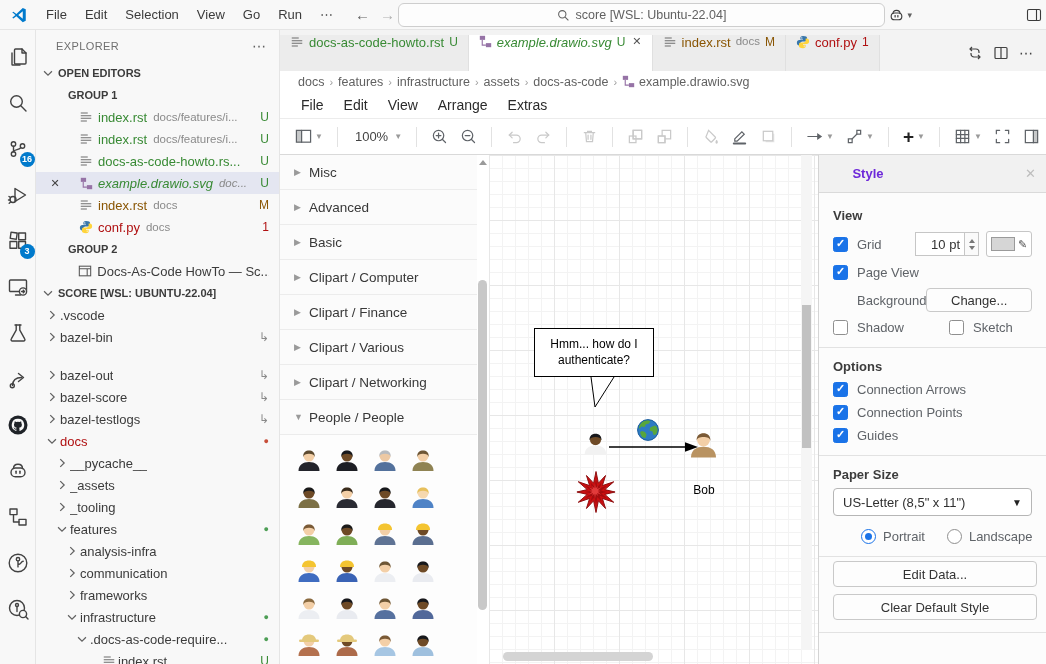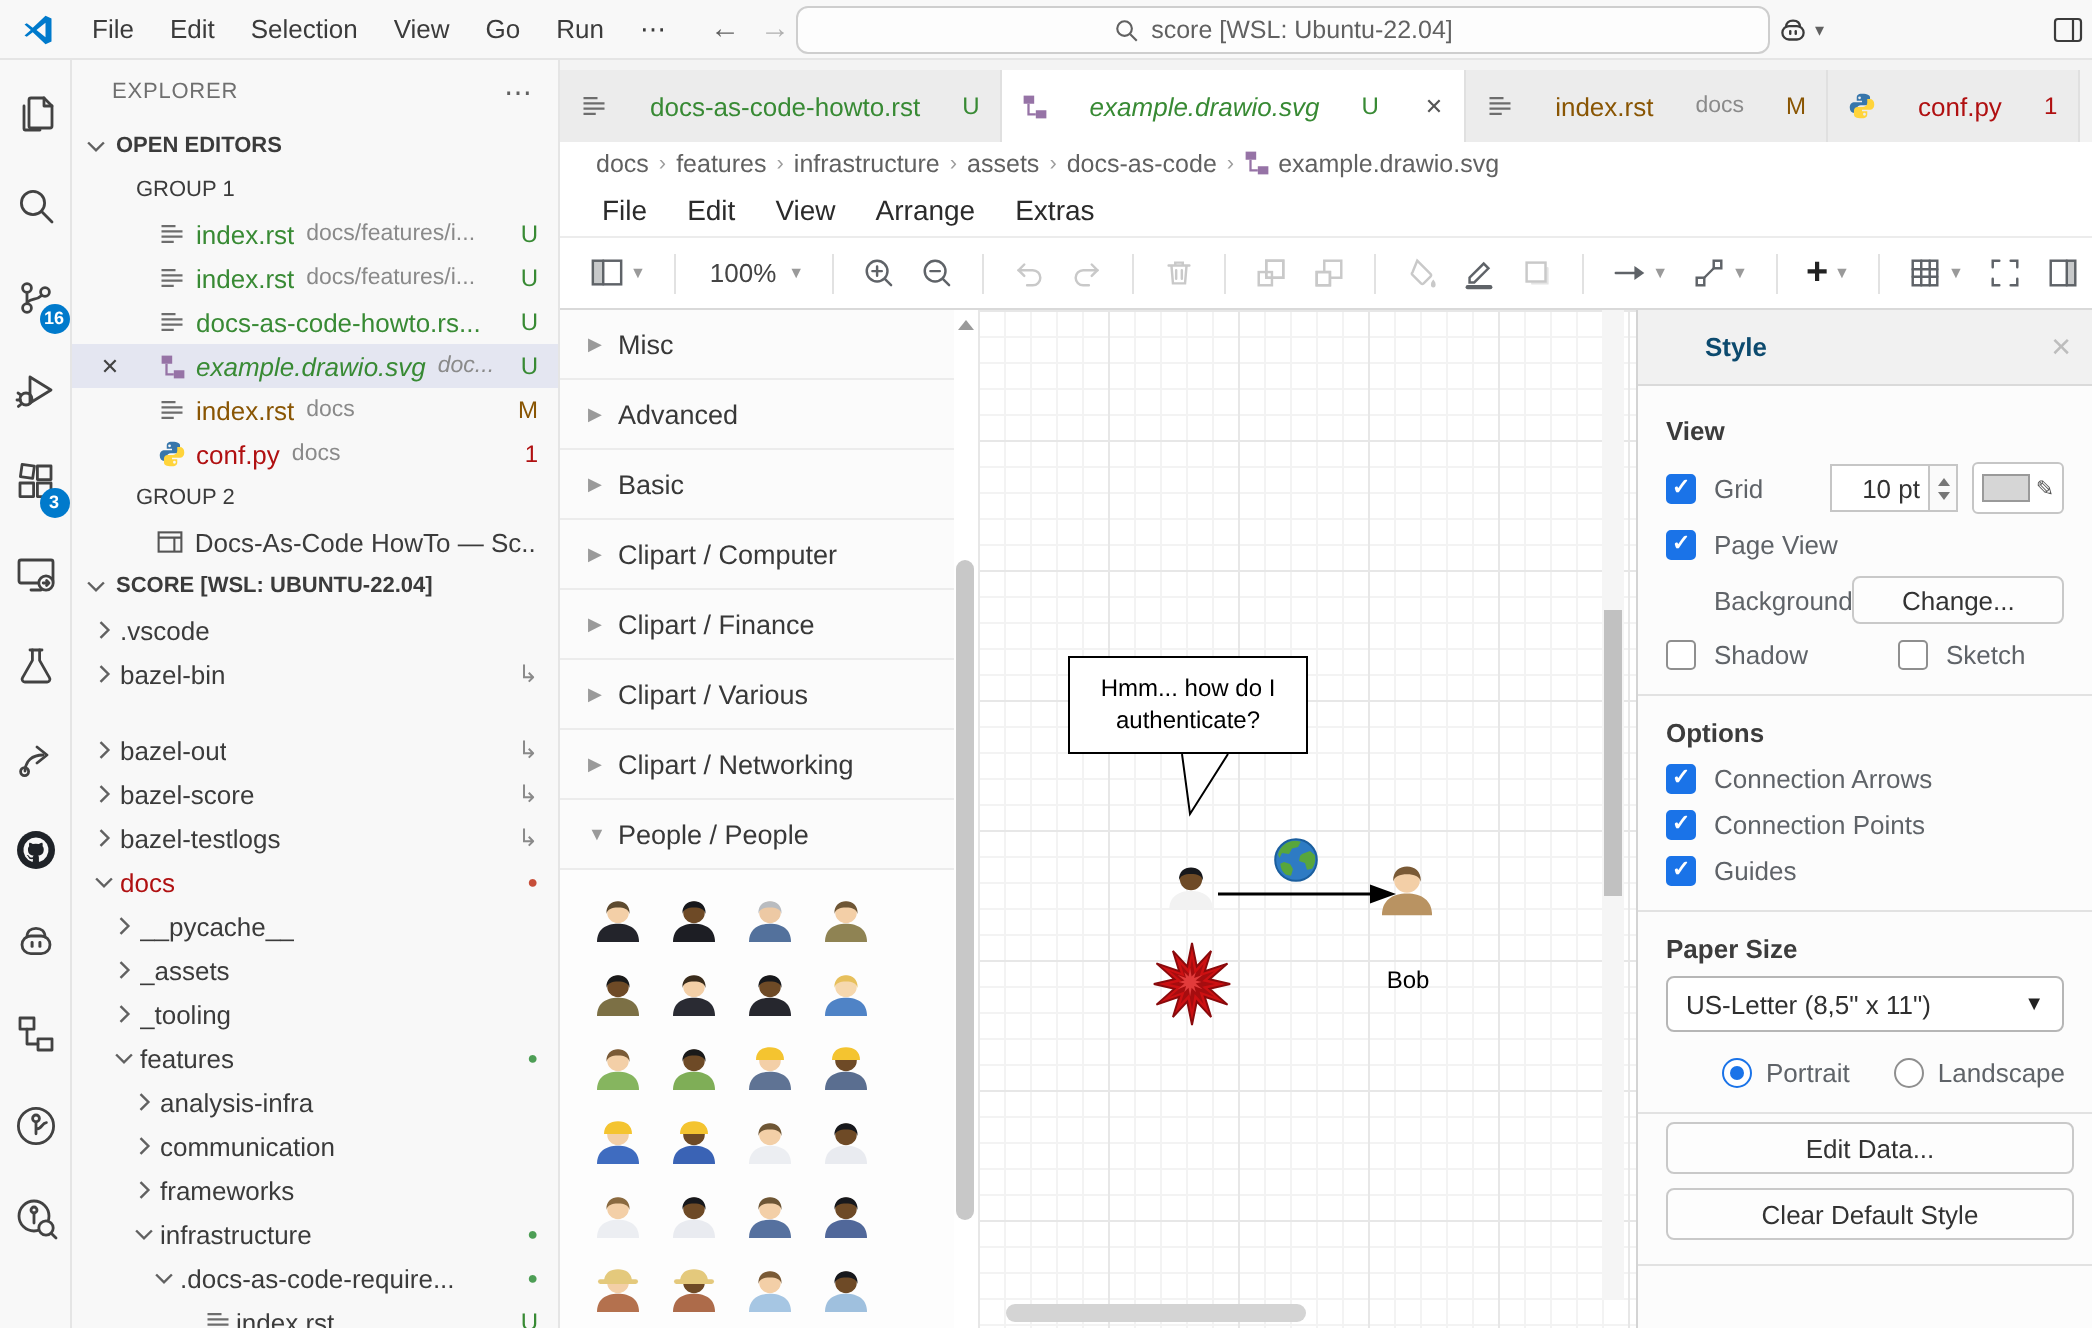--- a/index.html
+++ b/index.html
@@ -26,21 +26,21 @@
   .ab-item { width:36px; height:46px; display:flex; align-items:center; justify-content:center; position:relative; color:#424242; }
   .ab-item svg { width:24px; height:24px; }
   .ab-badge { position:absolute; right:1px; bottom:5px; background:#007acc; color:#fff; font-size:9px; line-height:14px; min-width:15px; height:15px; text-align:center; border-radius:8px; padding:0 2px; font-weight:700; }
 
   
   .sidebar { width:244px; background:#f8f8f8; border-right:1px solid #e5e5e5; overflow:hidden; font-size:13px; }
   .sb-header { height:32px; display:flex; align-items:center; padding:0 12px 0 20px; color:#6f6f6f; font-size:11px; letter-spacing:.4px; }
   .sb-header .more { margin-left:auto; color:#616161; font-size:14px; letter-spacing:1px; }
   .sb-sect { height:22px; display:flex; align-items:center; font-weight:700; font-size:11px; color:#3b3b3b; padding-left:4px; }
   .sb-sect .tchev { margin-right:2px; }
-  .sb-group { height:22px; display:flex; align-items:center; font-weight:400; font-size:11px; color:#3b3b3b; padding-left:32px; }
+  .sb-group { height:22px; display:flex; align-items:center; font-weight:700; font-size:11px; color:#3b3b3b; padding-left:32px; }
   .oe-row { height:22px; display:flex; align-items:center; padding-left:10px; padding-right:10px; }
   .oe-row.sel { background:#e4e6f1; }
   .oe-close { width:18px; font-size:11px; color:#424242; text-align:center; }
   .oe-gutter { width:18px; }
   .oe-icon { width:34px; display:flex; justify-content:flex-end; padding-right:5px; }
   .oe-label { white-space:nowrap; overflow:hidden; }
   .oe-desc { color:#8a8a8a; font-size:11.5px; margin-left:6px; white-space:nowrap; overflow:hidden; }
   .oe-status { margin-left:auto; font-size:12px; padding-left:6px; }
   .it { font-style:italic; }
   .trow { height:22px; display:flex; align-items:center; padding-right:10px; }
@@ -50,21 +50,21 @@
   .tright { margin-left:auto; font-size:12px; }
   .dot { font-size:9px; }
   .symlink { color:#8a8a8a; font-size:12px; }
   .c-green { color:#388a34; } .c-yellow { color:#895503; } .c-red { color:#b01011; }
   .dot-green { color:#4d9e55; } .dot-red { color:#c74e39; }
 
   
   .editor { flex:1; display:flex; flex-direction:column; min-width:0; background:#fff; }
   .tabbar { height:41px; background:#f3f3f3; display:flex; align-items:flex-end; flex:0 0 41px; }
   .tabs { display:flex; height:36px; }
-  .tab { display:flex; align-items:center; gap:21px; padding:0 10px; background:#ececec; border-right:1px solid #e0e0e0; font-size:13px; color:#616161; white-space:nowrap; }
+  .tab { display:flex; align-items:flex-start; gap:5px; padding:0 10px; background:#ececec; border-right:1px solid #e0e0e0; font-size:13px; color:#616161; white-space:nowrap; }
   .tab.active { background:#fff; }
   .tab .t-desc { font-size:11.5px; color:#8a8a8a; }
   .tab .t-close { font-size:11px; color:#555; margin-left:2px; }
   .tab-actions { margin-left:auto; display:flex; align-items:center; gap:10px; padding:0 12px; height:36px; color:#424242; }
   .tab-actions svg { width:16px; height:16px; }
   .breadcrumb { height:21px; display:flex; align-items:center; gap:3px; padding-left:18px; font-size:12.5px; color:#616161; background:#fff; }
   .bc-sep { color:#9d9d9d; font-size:11px; padding:0 2px; }
   .bc-item { white-space:nowrap; }
 
   
@@ -108,21 +108,21 @@
   .cv-abs { position:absolute; }
   .bob-label { position:absolute; left:188px; top:328px; width:54px; text-align:center; font-size:12px; color:#000; }
   .cv-vscroll { position:absolute; right:6px; top:0; bottom:14px; width:11px; background:#f5f5f5; }
   .cv-vscroll .thumb { position:absolute; left:1px; width:9px; top:150px; height:143px; background:#c1c1c1; }
   .cv-hscroll { position:absolute; left:0; right:20px; bottom:2px; height:10px; }
   .cv-hscroll .thumb { position:absolute; top:0; height:9px; left:14px; width:150px; background:#d4d4d4; border-radius:5px; }
 
   
   .format { width:228px; background:#fcfcfc; border-left:1px solid #d4d4d4; display:flex; flex-direction:column; flex:0 0 228px; }
   .ftabs { height:38px; display:flex; background:#f1f1f1; border-bottom:1px solid #dadada; }
-  .ftab { width:98px; display:flex; align-items:center; justify-content:center; font-size:13px; font-weight:700; color:#0c4a6e; }
+  .ftab { width:98px; display:flex; align-items:center; justify-content:center; font-size:13px; font-weight:700; color:#6d28d9; }
   .ftab.active { background:#fcfcfc; color:#33373b; border-right:1px solid #dadada; margin-bottom:-1px; }
   .ftab-close { margin-left:auto; padding:0 10px; color:#bdbdbd; font-size:13px; display:flex; align-items:center; }
   .fcontent { flex:1; padding:4px 14px 0 14px; }
   .fhead { font-weight:700; color:#3c3c3c; font-size:13px; margin:11px 0 4px 0; }
   .frow { display:flex; align-items:center; margin:8px 0; font-size:13px; color:#5f6368; }
   .cb { width:15px; height:15px; border:1px solid #8f8f8f; border-radius:2.5px; background:#fff; margin-right:9px; flex:0 0 15px; position:relative; }
   .cb.on { background:#1a73e8; border-color:#1a73e8; }
   .cb.on::after { content:"✓"; position:absolute; left:2px; top:-1px; color:#fff; font-size:11px; font-weight:700; }
   .flabel { white-space:nowrap; }
   .gridsize { margin-left:auto; display:flex; align-items:center; }

